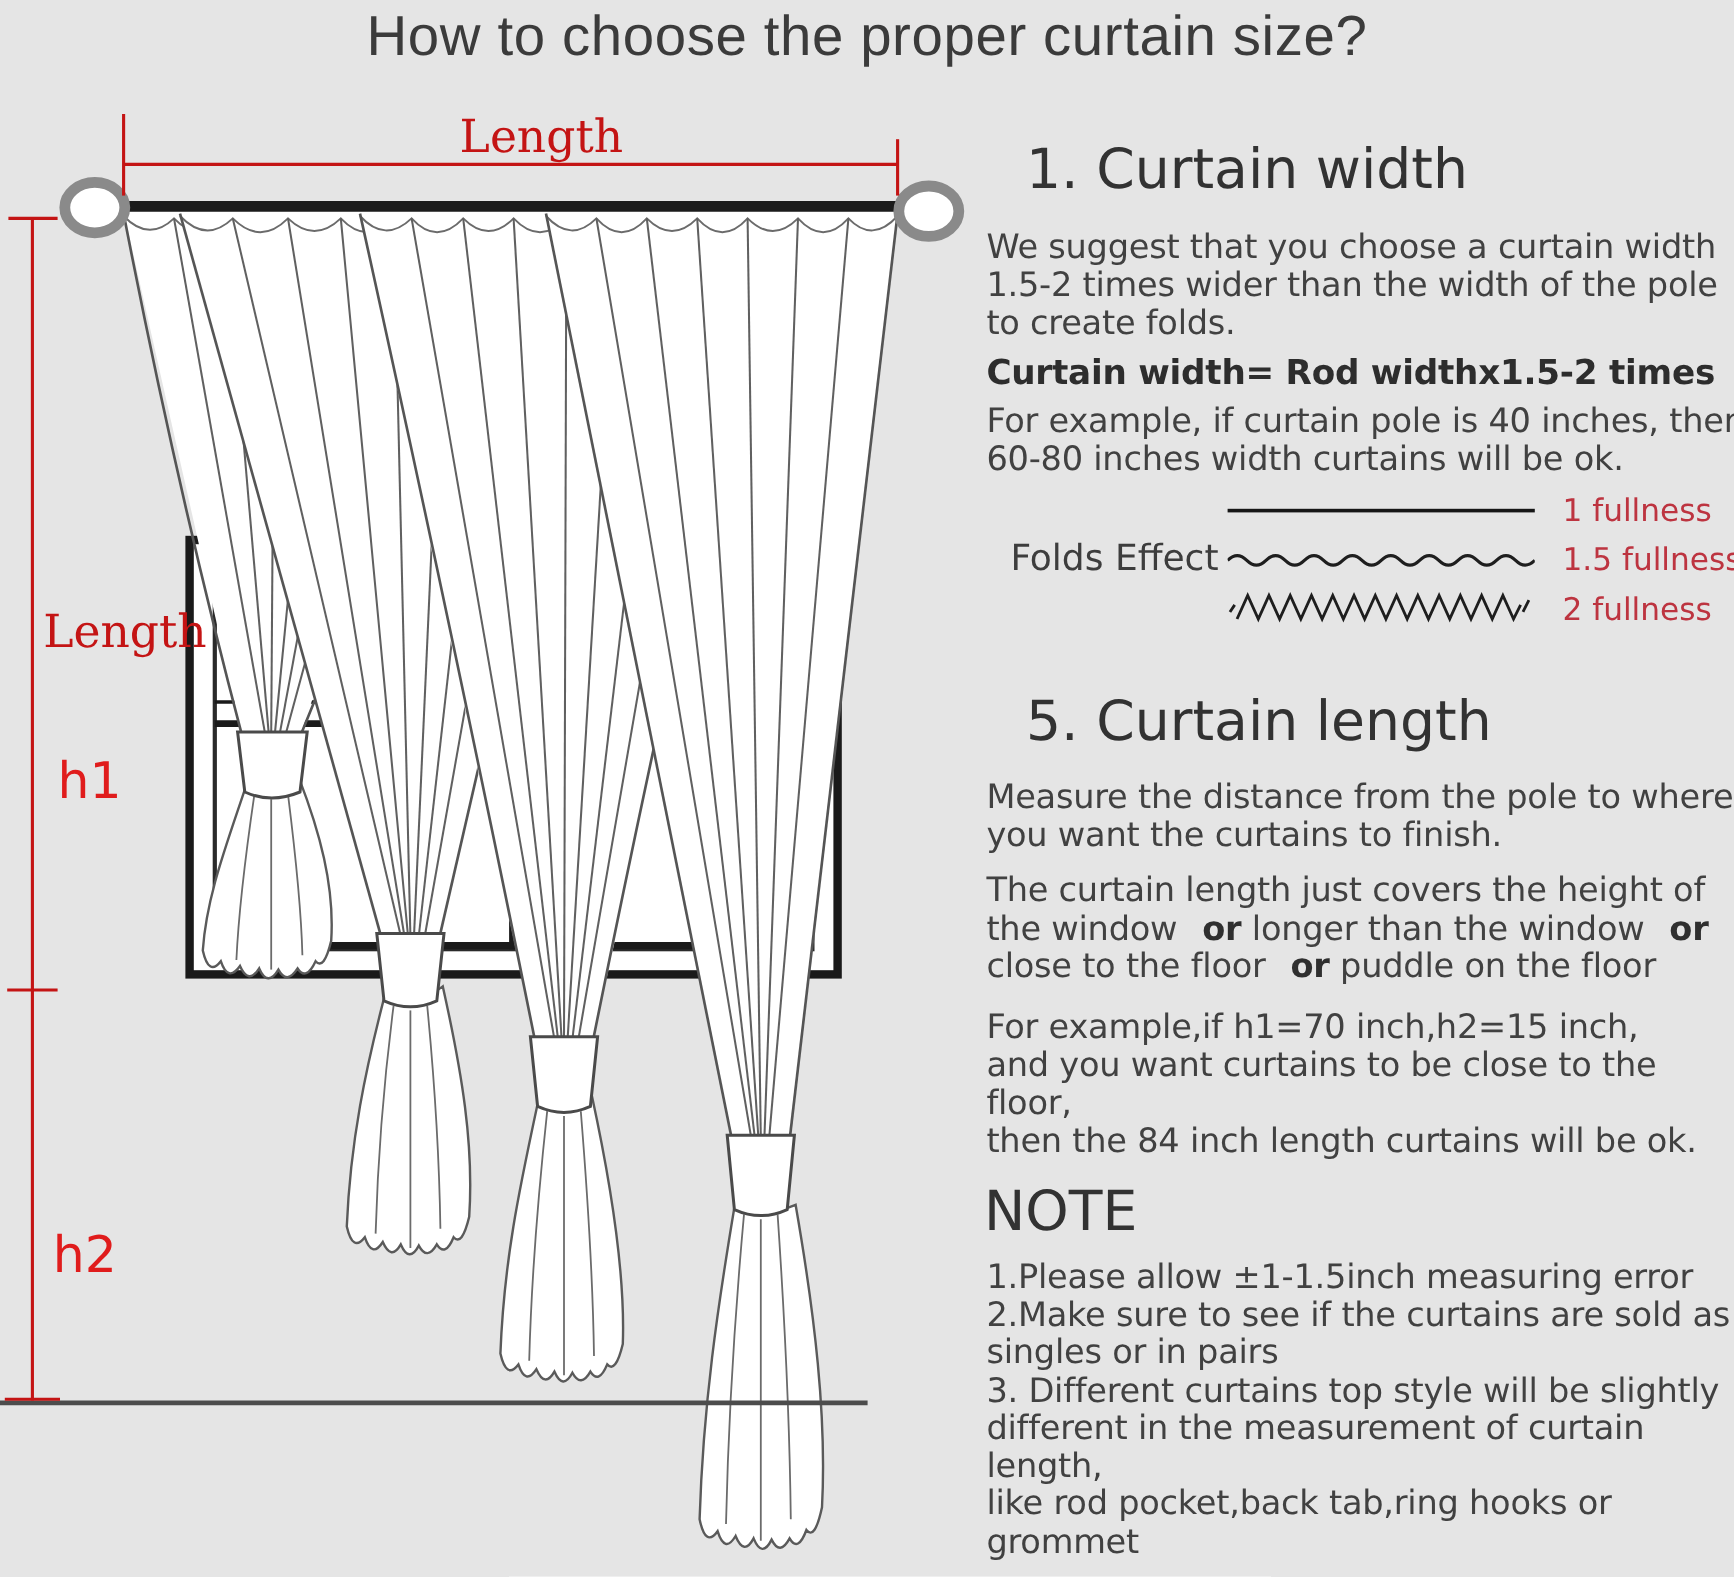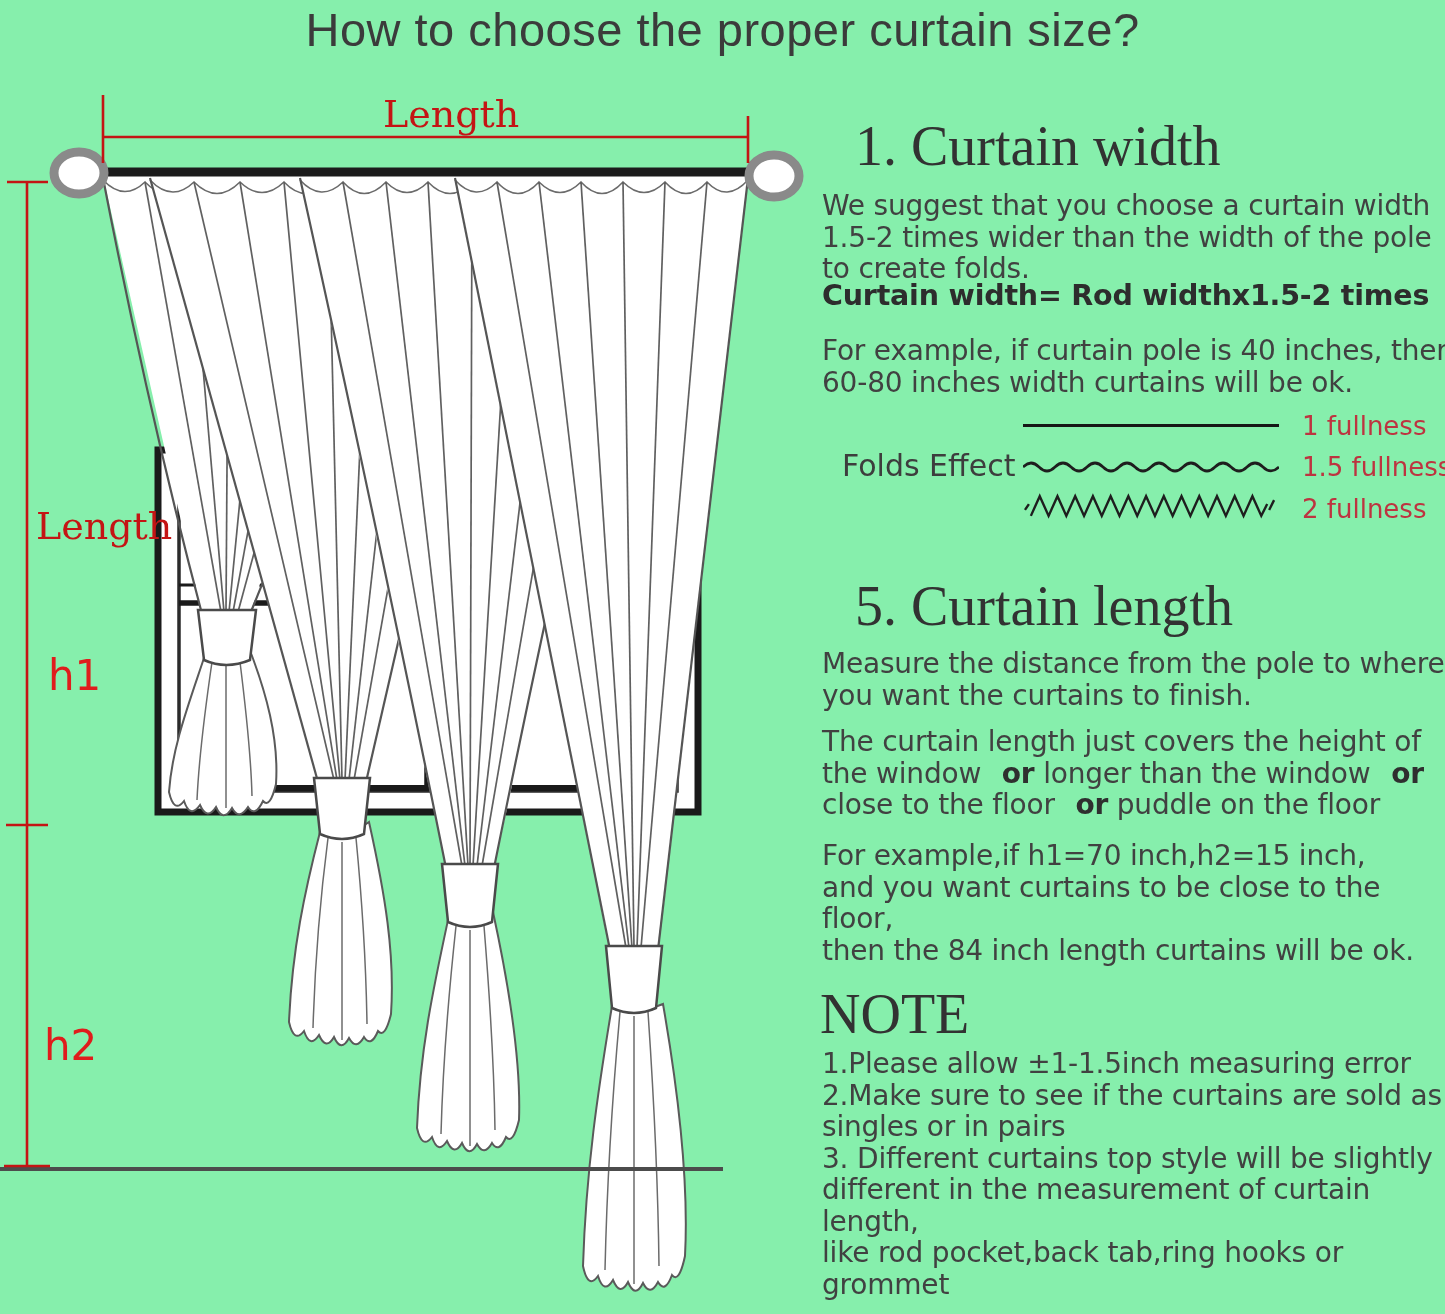--- a/index.html
+++ b/index.html
@@ -1,32 +1,32 @@
 <!DOCTYPE html>
 <html><head>
 <meta charset="utf-8">
 <style>
   html,body{margin:0;padding:0;background:#fff;}
-  .canvas{position:relative;width:1445px;height:1314px;background:#86efac;overflow:hidden;
+  .canvas{position:relative;width:1445px;height:1314px;background:#e5e5e5;overflow:hidden;
           font-family:"DejaVu Sans",sans-serif;color:#414141;}
   .abs{position:absolute;}
   
   .title{left:0;top:2px;width:1445px;text-align:center;font-family:"Liberation Sans",sans-serif;
          font-size:47px;font-weight:400;color:#3b3b3b;letter-spacing:.5px;}
   
   .red-serif{font-family:"DejaVu Serif",serif;color:#c41414;}
   .width-label{left:383px;top:92px;font-size:38px;}
   .length-label{left:36px;top:504px;font-size:38px;}
   .h-label{color:#e01c1c;font-size:42px;font-weight:400;}
-  .h1-label{left:48px;top:626px;margin-top:25px;}
+  .h1-label{left:48px;top:626px;}
   .h2-label{left:44px;top:988px;margin-top:33px;}
   .floor-label{left:18px;top:1190px;font-family:"DejaVu Serif",serif;font-size:62px;color:#1d1d1d;}
   
   .col{left:820px;top:0;width:640px;}
-  .sec-head{font-size:56px;font-weight:400;color:#323232;line-height:1.1;font-family:Liberation Serif, serif;}
+  .sec-head{font-size:46px;font-weight:400;color:#323232;line-height:1.1;}
   .para{font-size:28px;line-height:31.5px;color:#414141;white-space:pre-line;letter-spacing:-.2px;}
   .formula{font-size:28.5px;font-weight:700;color:#2d2d2d;letter-spacing:-.2px;}
   .b{font-weight:700;color:#2f2f2f;margin-left:12px;}
   
   .folds{left:0;top:408px;width:640px;height:140px;}
   .folds-label{left:22px;top:40px;font-size:30px;color:#3d3d3d;}
   .fold-line{left:203px;width:256px;}
   .fold-straight{top:16px;height:0;border-top:3.5px solid #161616;}
   .fold-label{left:482px;font-size:26px;color:#bd3440;}
   .fl1{top:3px;} .fl2{top:44px;} .fl3{top:86px;}
@@ -162,21 +162,21 @@
   <div class="abs red-serif length-label">Length</div>
   <div class="abs h-label h1-label">h1</div>
   <div class="abs h-label h2-label">h2</div>
 
   <div class="abs col">
 
     <div class="abs sec-head" style="left:35px;top:116px;">1. Curtain width</div>
     <div class="abs para" style="left:2px;top:190px;">We suggest that you choose a curtain width
 1.5-2 times wider than the width of the pole
 to create folds.</div>
-    <div class="abs formula" style="left:2px;top:279px;">Curtain width= Rod widthx1.5-2 times</div>
+    <div class="abs formula" style="left:2px;top:294px;">Curtain width= Rod widthx1.5-2 times</div>
     <div class="abs para" style="left:2px;top:335px;">For example, if curtain pole is 40 inches, then
 60-80 inches width curtains will be ok.</div>
 
     <div class="abs folds">
       <div class="abs folds-label">Folds Effect</div>
 
       <div class="abs fold-line fold-straight"></div>
       <svg class="abs fold-line w-svg" width="256" height="16" viewBox="0 0 256 16">
         <path d="M0,9 q8,-8 16,0 q8,8 16,0 q8,-8 16,0 q8,8 16,0 q8,-8 16,0 q8,8 16,0 q8,-8 16,0 q8,8 16,0 q8,-8 16,0 q8,8 16,0 q8,-8 16,0 q8,8 16,0 q8,-8 16,0 q8,8 16,0 q8,-8 16,0 q8,8 16,0" fill="none" stroke="#1e1e1e" stroke-width="2.6"></path>
       </svg>

